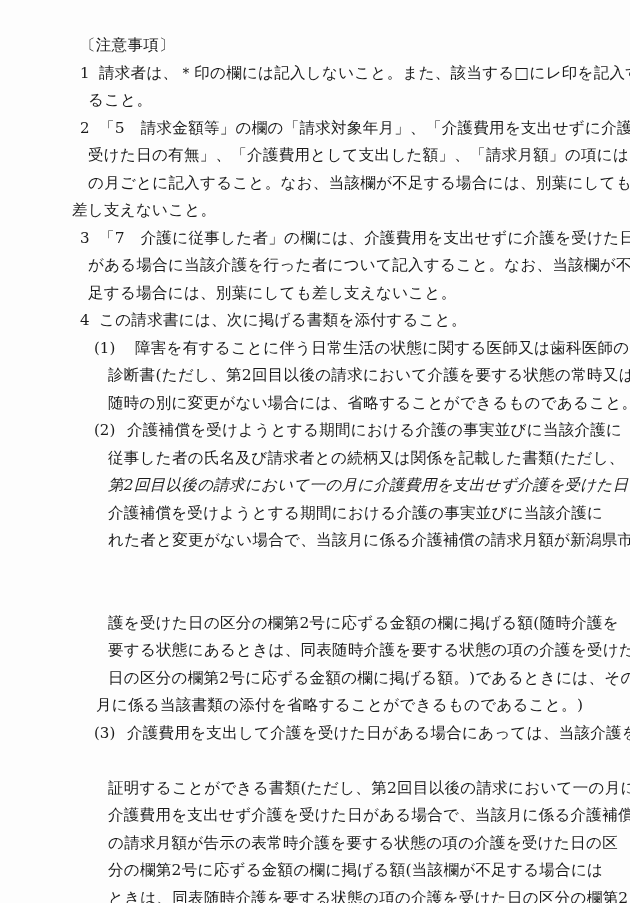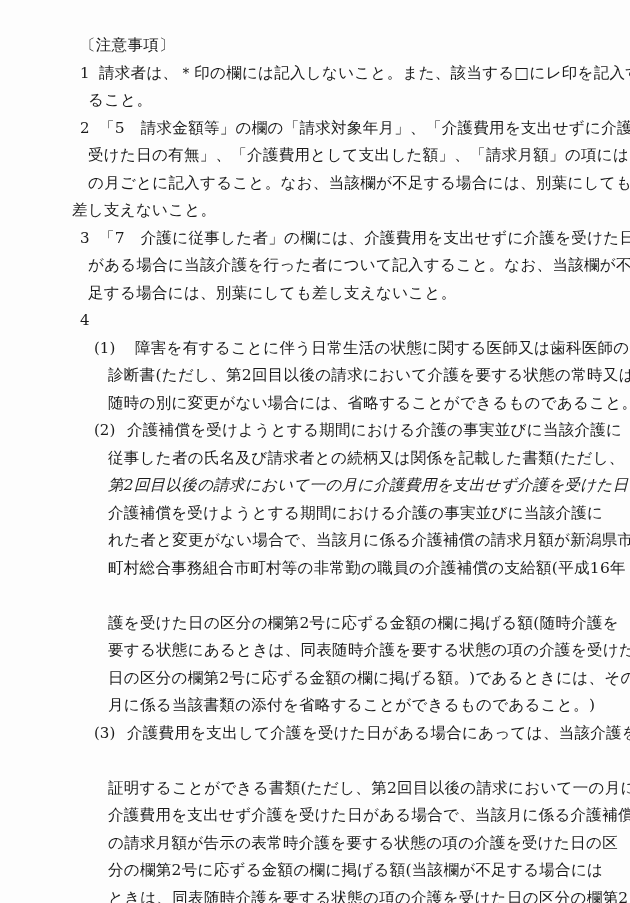--- a/index.html
+++ b/index.html
@@ -31,37 +31,37 @@
   <div class="ln" style="left:88px;top:145px;">受けた日の有無」、「介護費用として支出した額」、「請求月額」の項には、一</div>
   <div class="ln" style="left:88px;top:173px;">の月ごとに記入すること。なお、当該欄が不足する場合には、別葉にしても</div>
   <div class="ln" style="left:72px;top:200px;">差し支えないこと。</div>
 
   <div class="num" style="left:80px;top:228px;">3</div>
   <div class="ln" style="left:99px;top:228px;">「7　介護に従事した者」の欄には、介護費用を支出せずに介護を受けた日</div>
   <div class="ln" style="left:88px;top:255px;">がある場合に当該介護を行った者について記入すること。なお、当該欄が不</div>
   <div class="ln" style="left:88px;top:283px;">足する場合には、別葉にしても差し支えないこと。</div>
 
   <div class="num" style="left:80px;top:310px;">4</div>
+  <div class="ln" style="left:99px;top:310px;">この請求書には、次に掲げる書類を添付すること。</div>
 
   <div class="num" style="left:94px;top:338px;">(1)</div>
   <div class="ln" style="left:127px;top:338px;padding-left:8px;">障害を有することに伴う日常生活の状態に関する医師又は歯科医師の</div>
   <div class="ln" style="left:108px;top:365px;">診断書(ただし、第2回目以後の請求において介護を要する状態の常時又は</div>
   <div class="ln" style="left:108px;top:393px;">随時の別に変更がない場合には、省略することができるものであること。)</div>
 
   <div class="num" style="left:94px;top:420px;">(2)</div>
   <div class="ln" style="left:127px;top:420px;">介護補償を受けようとする期間における介護の事実並びに当該介護に</div>
   <div class="ln" style="left:108px;top:448px;">従事した者の氏名及び請求者との続柄又は関係を記載した書類(ただし、</div>
   <div class="ln" style="left:108px;top:475px;font-style:italic;">第2回目以後の請求において一の月に介護費用を支出せず介護を受けた日</div>
   <div class="ln" style="left:108px;top:503px;">介護補償を受けようとする期間における介護の事実並びに当該介護に</div>
   <div class="ln" style="left:108px;top:530px;">れた者と変更がない場合で、当該月に係る介護補償の請求月額が新潟県市</div>
-  <div class="ln" style="left:108px;top:558px;">町村総合事務組合市町村等の非常勤の職員の介護補償の支給額(平成16年</div>
   <div class="ln" style="left:108px;top:613px;">護を受けた日の区分の欄第2号に応ずる金額の欄に掲げる額(随時介護を</div>
   <div class="ln" style="left:108px;top:640px;">要する状態にあるときは、同表随時介護を要する状態の項の介護を受けた</div>
   <div class="ln" style="left:108px;top:668px;">日の区分の欄第2号に応ずる金額の欄に掲げる額。)であるときには、その</div>
-  <div class="ln" style="left:108px;top:695px;">月に係る当該書類の添付を省略することができるものであること。)</div>
+  <div class="ln" style="left:96px;top:695px;">月に係る当該書類の添付を省略することができるものであること。)</div>
 
   <div class="num" style="left:94px;top:723px;">(3)</div>
   <div class="ln" style="left:127px;top:723px;">介護費用を支出して介護を受けた日がある場合にあっては、当該介護を</div>
   <div class="ln" style="left:108px;top:778px;">証明することができる書類(ただし、第2回目以後の請求において一の月に</div>
   <div class="ln" style="left:108px;top:805px;">介護費用を支出せず介護を受けた日がある場合で、当該月に係る介護補償</div>
   <div class="ln" style="left:108px;top:833px;">の請求月額が告示の表常時介護を要する状態の項の介護を受けた日の区</div>
   <div class="ln" style="left:108px;top:860px;">分の欄第2号に応ずる金額の欄に掲げる額(当該欄が不足する場合には</div>
   <div class="ln" style="left:108px;top:888px;">ときは、同表随時介護を要する状態の項の介護を受けた日の区分の欄第2</div>
 
 </div>

